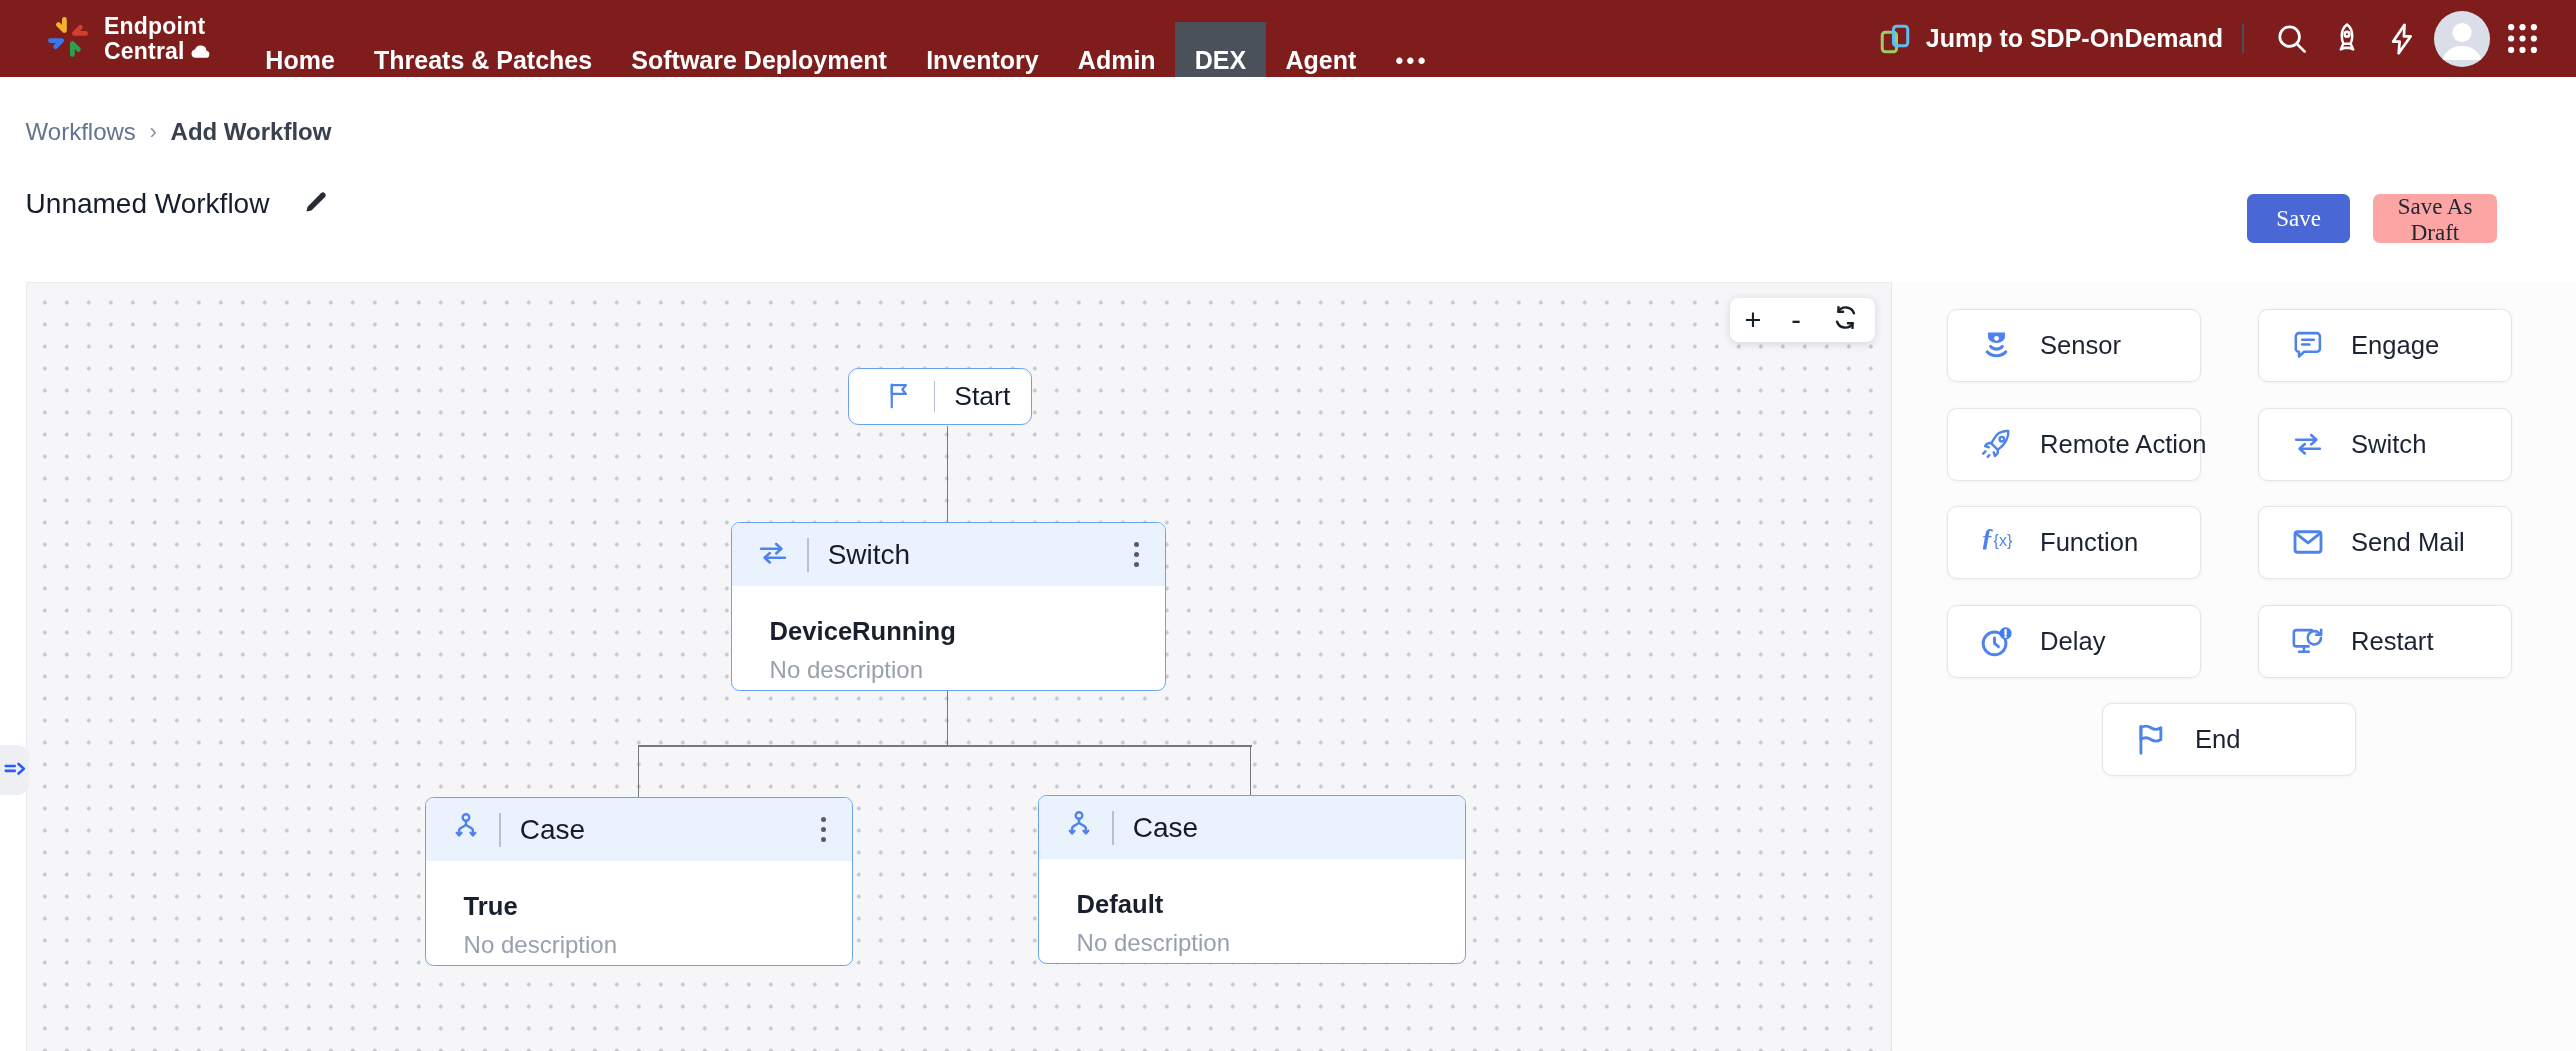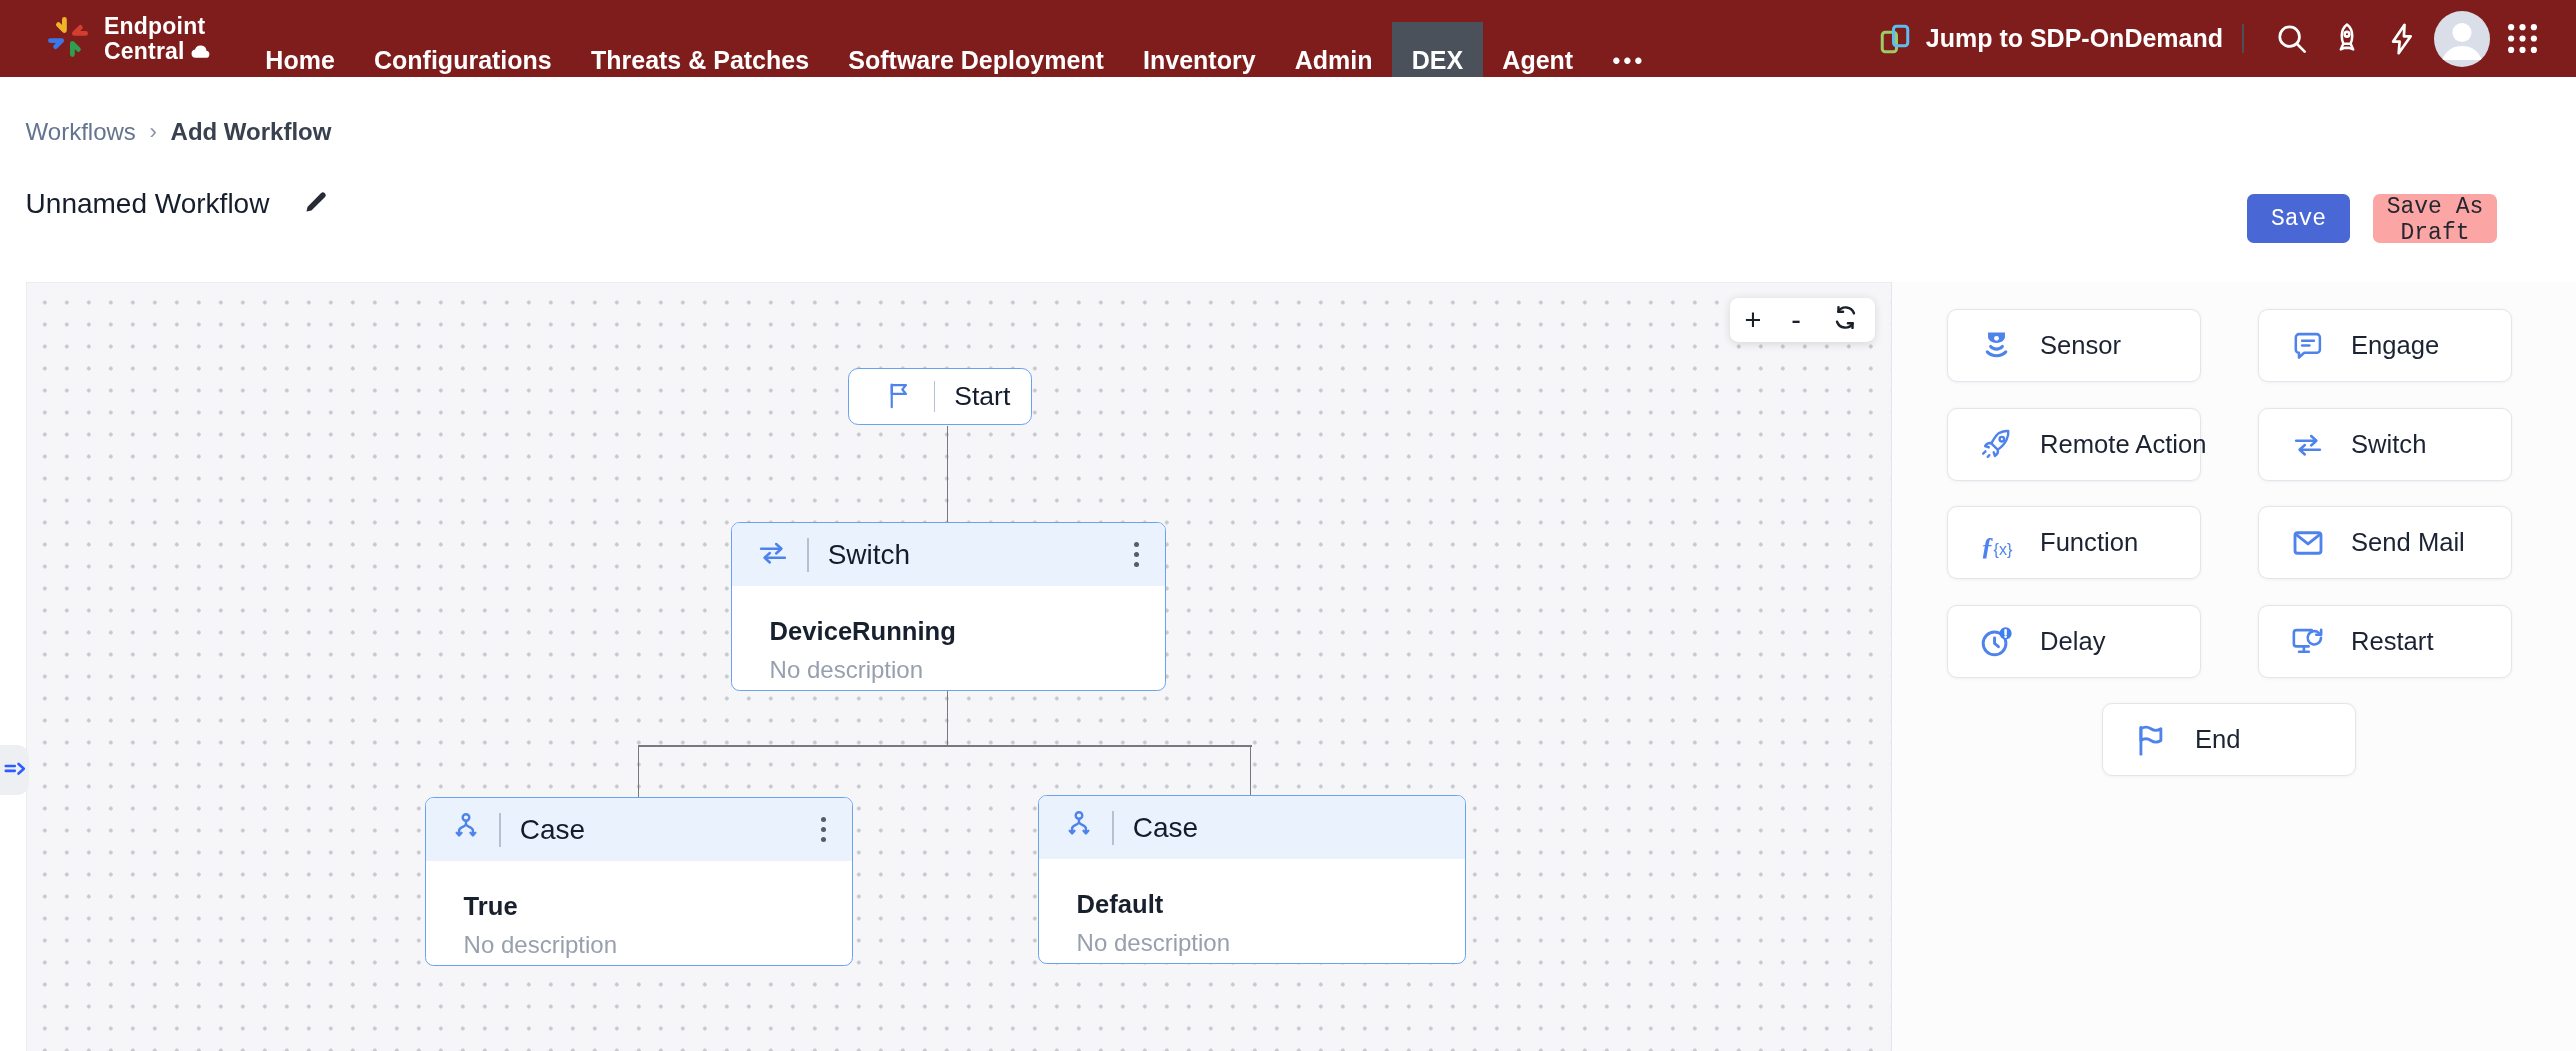--- a/index.html
+++ b/index.html
@@ -31,21 +31,21 @@
   .breadcrumb { position:absolute; left:25.6px; top:41px; display:flex; align-items:center; gap:13.7px;
     font-size:24px; }
   .crumb-parent { color:#64748e; cursor:pointer; }
   .crumb-sep { color:#8a93a3; font-size:22px; }
   .crumb-current { color:#39414f; font-weight:600; }
   .title-row { position:absolute; left:25.6px; top:109px; display:flex; align-items:flex-end; }
   .wf-title { font-size:28px; color:#161d2b; font-weight:500; }
   .edit-pencil { margin-left:32px; cursor:pointer; }
   .hdr-buttons { position:absolute; right:79px; top:117px; display:flex; gap:23px; }
   .btn { height:49px; border:none; border-radius:6.8px; font-size:23px;
-    font-family:Liberation Mono, monospace; cursor:pointer; }
+    font-family:Liberation Serif, serif; cursor:pointer; }
   .btn-save { width:103px; background:#4a67d6; color:#fff; }
   .btn-draft { width:124px; background:#fca5a5; color:#23272f; }
 
   
   .main { position:absolute; left:0; top:282px; width:2576px; height:770px; background:#fff; }
   .canvas { position:absolute; left:25.6px; top:0; width:1865px; height:770px;
     background:#f6f6f8; border-top:0.9px solid #ececef; border-left:0.9px solid #ececef;
     background-image:radial-gradient(circle, #c6c9d0 1.7px, transparent 1.9px);
     background-size:22px 22px; background-position:6.8px 8.5px; }
 
@@ -85,21 +85,21 @@
   
   .palette { position:absolute; left:1891px; top:0; width:685px; height:770px; background:#fcfcfd;
     border-left:0.9px solid #e5e6ea; }
   .pal-grid { position:absolute; left:55px; top:27px; display:grid;
     grid-template-columns:254px 254px; column-gap:57px; row-gap:25.6px; }
   .pal-card { width:254px; height:73px; background:#fff; border:0.9px solid #e3e5ea; border-radius:10.2px;
     box-shadow:0 0.9px 3.4px rgba(25,35,60,.05); display:flex; align-items:center; padding-left:29px;
     cursor:pointer; }
   .pal-card.end-card { grid-column:1 / span 2; margin-left:155px; }
   .pal-label { font-size:25.6px; color:#1c2333; font-weight:500; margin-left:24px; white-space:nowrap; }
-  .pal-ic { width:39px; height:39px; display:flex; align-items:flex-end; justify-content:center; }
+  .pal-ic { width:39px; height:39px; display:flex; align-items:flex-start; justify-content:center; }
   .fx { color:#4f83ec; font-size:25.6px; font-style:italic; font-weight:700; font-family:"Liberation Serif", serif; }
   .fx .fxsub { font-size:16px; font-style:normal; font-weight:400; font-family:"Liberation Sans", sans-serif; }
 </style>
 </head>
 <body>
 
 <div class="page">
 
   <div class="topnav">
     <div class="brand">
@@ -117,21 +117,20 @@
             <span>Central</span>
           <svg width="22" height="17" viewBox="0 0 26 20">
               <path d="M6.5 17.5a5 5 0 0 1-.6-9.9A7 7 0 0 1 19.5 9a4.3 4.3 0 0 1-1 8.5z" fill="#fff"></path>
             </svg>
         </span>
       </span>
     </div>
 
     <div class="nav-items">
       <div class="nav-item">Home</div>
-      <div class="nav-item">Configurations</div>
       <div class="nav-item">Threats &amp; Patches</div>
       <div class="nav-item">Software Deployment</div>
       <div class="nav-item">Inventory</div>
       <div class="nav-item">Admin</div>
       <div class="nav-item active">DEX</div>
       <div class="nav-item">Agent</div>
       <div class="nav-item nav-dots">•••</div>
     </div>
 
     <div class="nav-right">

